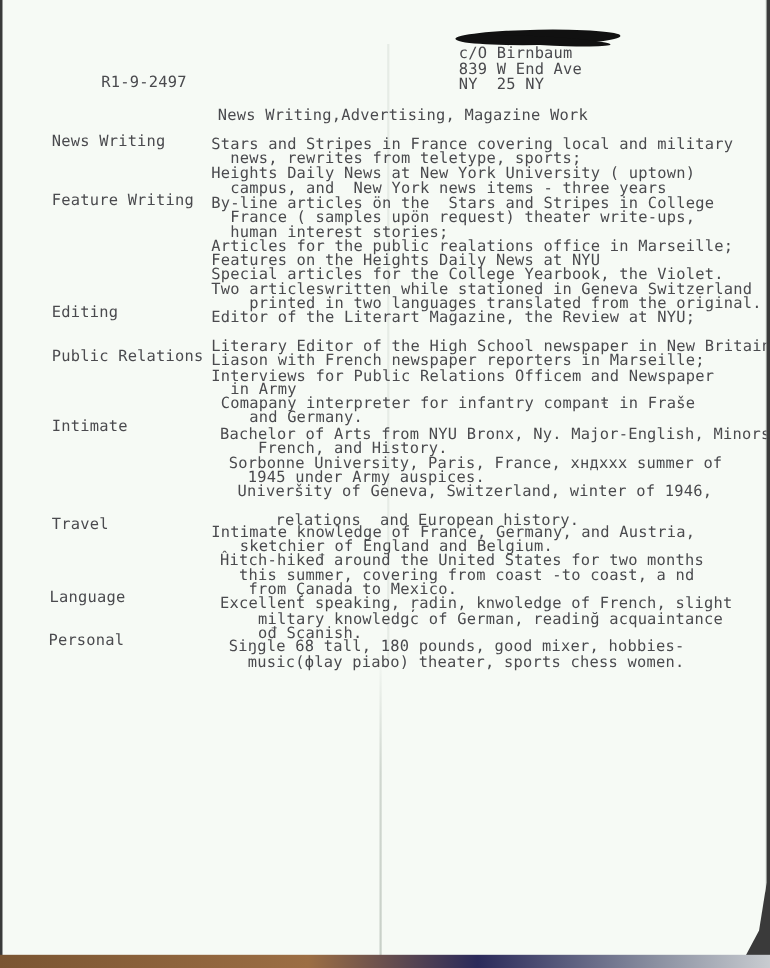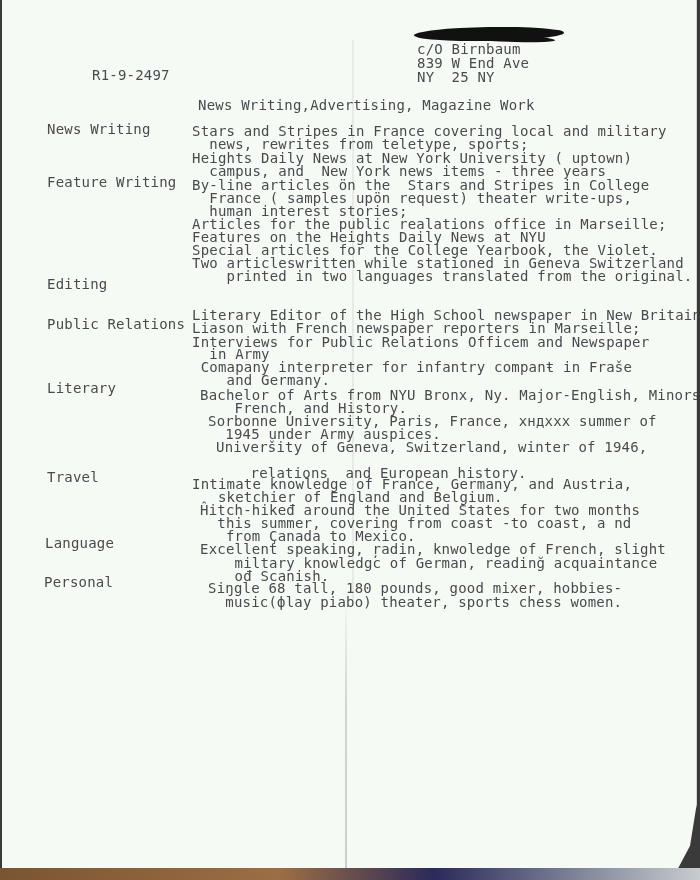--- a/index.html
+++ b/index.html
@@ -72,30 +72,31 @@
   <div class="tw" style="left:190px;top:179px;">By-line articles ön the  Stars and Stripes in College</div>
   <div class="tw" style="left:190px;top:192px;">  France ( samples upön request) theater write-ups,</div>
   <div class="tw" style="left:190px;top:205px;">  human interest stories;</div>
   <div class="tw" style="left:190px;top:218px;">Articles for the public realations office in Marseille;</div>
   <div class="tw" style="left:190px;top:231px;">Features on the Heights Daily News at NYU</div>
   <div class="tw" style="left:190px;top:244px;">Special articles for the College Yearbook, the Violet.</div>
   <div class="tw" style="left:190px;top:257px;">Two articleswritten while stationed in Geneva Switzerland</div>
   <div class="tw" style="left:190px;top:270px;">    printed in two languages translated from the original.</div>
 
   <div class="tw sect-label" style="top:278px;">Editing</div>
+  <div class="tw" style="left:190px;top:283px;">Editor of the Literart Magazine, the Review at NYU;</div>
   <div class="tw" style="left:190px;top:309px;">Literary Editor of the High School newspaper in New Britain¢</div>
 
   <div class="tw sect-label" style="top:318px;">Public Relations</div>
   <div class="tw" style="left:190px;top:322px;">Liason with French newspaper reporters in Marseille;</div>
   <div class="tw" style="left:190px;top:336px;">Interviews for Public Relations Officem and Newspaper</div>
   <div class="tw" style="left:190px;top:348px;">  in Army</div>
   <div class="tw" style="left:190px;top:361px;"> Comapany interpreter for infantry companŧ in Fraše</div>
   <div class="tw" style="left:190px;top:374px;">    and Germany.</div>
 
-  <div class="tw sect-label" style="top:382px;">Literary</div>
+  <div class="tw sect-label" style="top:382px;">Intimate</div>
   <div class="tw" style="left:198px;top:389px;">Bachelor of Arts from NYU Bronx, Ny. Major-English, Minors</div>
   <div class="tw" style="left:198px;top:402px;">    French, and History.</div>
   <div class="tw" style="left:206px;top:415px;">Sorbonne University, Paris, France, хндххх summer of</div>
   <div class="tw" style="left:206px;top:428px;">  1945 under Army auspices.</div>
   <div class="tw" style="left:214px;top:441px;">Univeršity of Geneva, Switzerland, winter of 1946,</div>
   <div class="tw" style="left:214px;top:467px;">    relations  and European history.</div>
 
   <div class="tw sect-label" style="top:471px;">Travel</div>
   <div class="tw" style="left:190px;top:478px;">Intimate knowledge of France, Germany, and Austria,</div>
   <div class="tw" style="left:190px;top:491px;">   sketchier of Enɡland and Belgium.</div>

